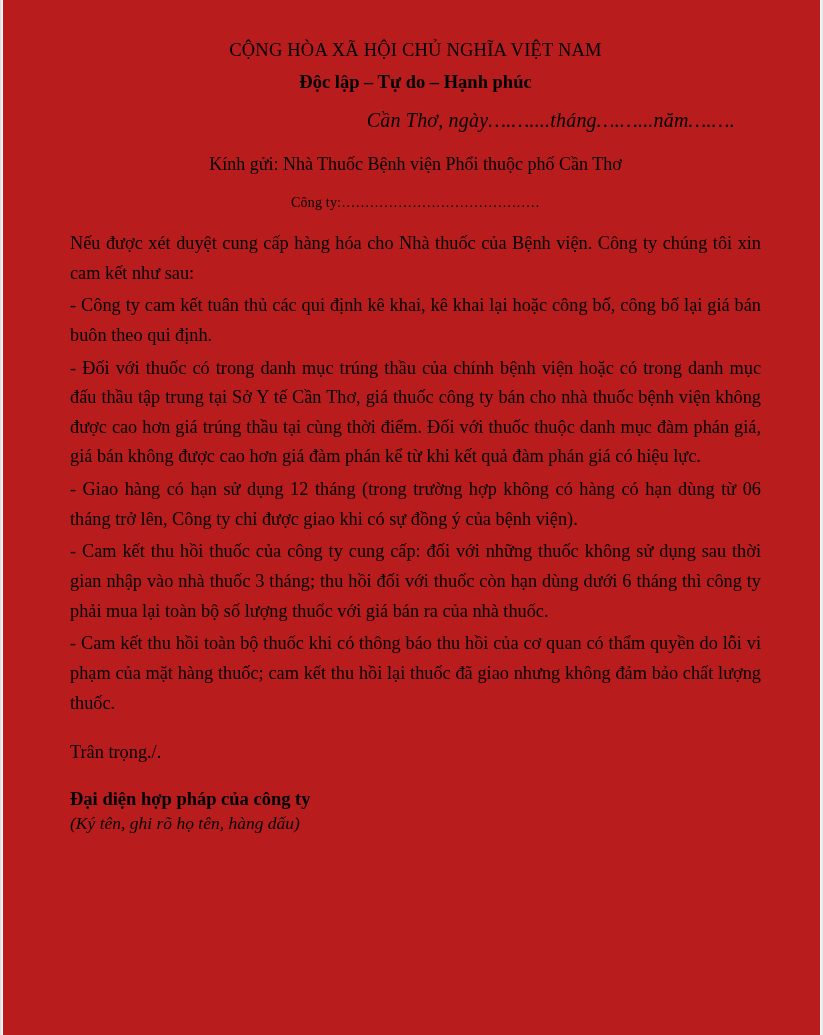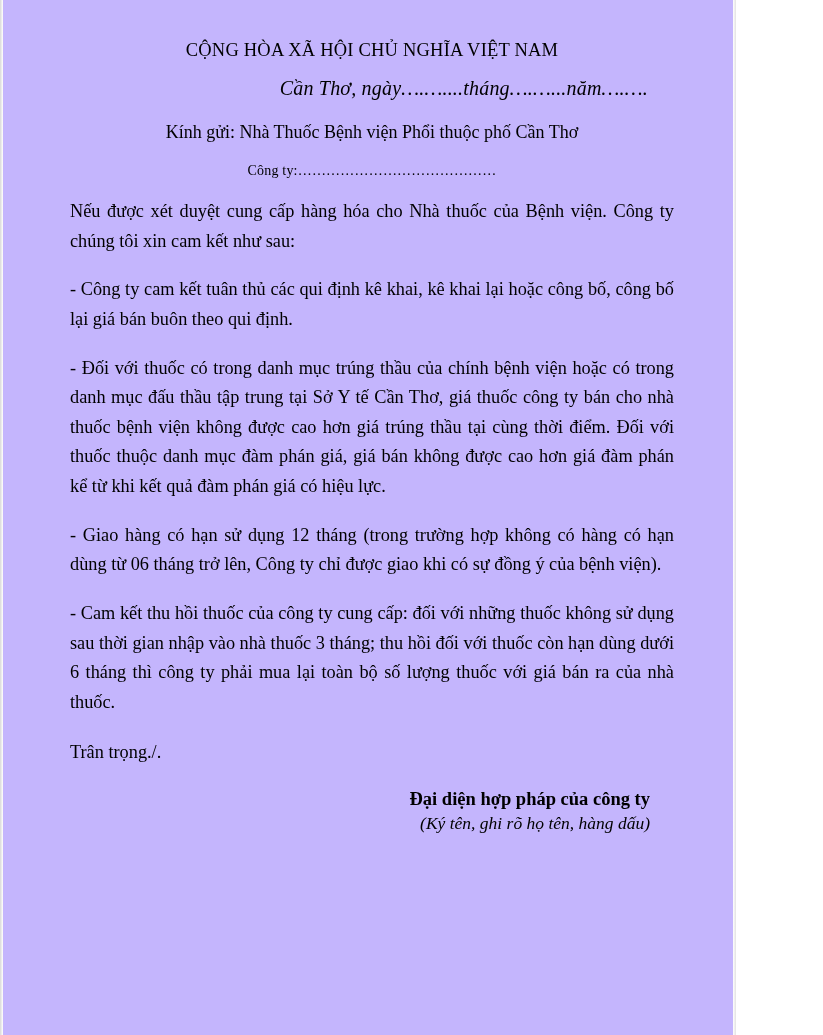--- a/index.html
+++ b/index.html
@@ -9,25 +9,25 @@
   }
   body {
     width: 823px;
     height: 1035px;
     font-family: "Liberation Serif", "DejaVu Serif", serif;
     color: #000000;
     overflow: hidden;
   }
   .page {
     position: relative;
-    width: 736px;
+    width: 823px;
     height: 1035px;
     box-sizing: border-box;
     padding: 30px 62px 20px 70px;
-    background: #c4b5fd;
+    background: #b91c1c;
   }
   .header-block {
     text-align: center;
     margin-top: 8px;
   }
   .nation-line {
     font-size: 18.5px;
     letter-spacing: 0.2px;
     line-height: 1.35;
   }
@@ -59,34 +59,34 @@
   }
   .company-line {
     font-size: 14px;
     margin-top: 20px;
     letter-spacing: 0.2px;
     text-align: center;
   }
   .para {
     font-size: 18.3px;
     line-height: 1.62;
-    margin-top: 19px;
+    margin-top: 3px;
     text-align: justify;
     text-justify: inter-word;
   }
   .para.first-body {
     margin-top: 18px;
   }
   .closing {
     font-size: 18.3px;
     margin-top: 24px;
   }
   .signature-block {
     margin-top: 26px;
-    text-align: right;
+    text-align: left;
     padding-right: 24px;
   }
   .sign-title {
     font-size: 18.5px;
     font-weight: bold;
   }
   .sign-note {
     font-size: 17.5px;
     font-style: italic;
     margin-top: 3px;
@@ -110,35 +110,37 @@
 </style>
 </head>
 <body>
 
 <div class="page">
   <div class="edge-shadow"></div>
   <div class="edge-shadow-right"></div>
 
   <div class="header-block">
     <div class="nation-line">CỘNG HÒA XÃ HỘI CHỦ NGHĨA VIỆT NAM</div>
+    <div class="motto-line">Độc lập – Tự do – Hạnh phúc</div>
   </div>
 
   <div class="date-line">Cần Thơ, ngày….…....tháng….…...năm….….</div>
 
 
   <div class="recipient">Kính gửi: Nhà Thuốc Bệnh viện Phổi thuộc phố Cần Thơ</div>
 
   <div class="company-line">Công ty:……………………………………</div>
 
   <div class="para first-body">Nếu được xét duyệt cung cấp hàng hóa cho Nhà thuốc của Bệnh viện. Công ty chúng tôi xin cam kết như sau:</div>
 
   <div class="para">- Công ty cam kết tuân thủ các qui định kê khai, kê khai lại hoặc công bố, công bố lại giá bán buôn theo qui định.</div>
   <div class="para">- Đối với thuốc có trong danh mục trúng thầu của chính bệnh viện hoặc có trong danh mục đấu thầu tập trung tại Sở Y tế Cần Thơ, giá thuốc công ty bán cho nhà thuốc bệnh viện không được cao hơn giá trúng thầu tại cùng thời điểm. Đối với thuốc thuộc danh mục đàm phán giá, giá bán không được cao hơn giá đàm phán kể từ khi kết quả đàm phán giá có hiệu lực.</div>
   <div class="para">- Giao hàng có hạn sử dụng 12 tháng (trong trường hợp không có hàng có hạn dùng từ 06 tháng trở lên, Công ty chỉ được giao khi có sự đồng ý của bệnh viện).</div>
   <div class="para">- Cam kết thu hồi thuốc của công ty cung cấp: đối với những thuốc không sử dụng sau thời gian nhập vào nhà thuốc 3 tháng; thu hồi đối với thuốc còn hạn dùng dưới 6 tháng thì công ty phải mua lại toàn bộ số lượng thuốc với giá bán ra của nhà thuốc.</div>
+  <div class="para">- Cam kết thu hồi toàn bộ thuốc khi có thông báo thu hồi của cơ quan có thẩm quyền do lỗi vi phạm của mặt hàng thuốc; cam kết thu hồi lại thuốc đã giao nhưng không đảm bảo chất lượng thuốc.</div>
 
   <div class="closing">Trân trọng./.</div>
 
   <div class="signature-block">
     <div class="sign-title">Đại diện hợp pháp của công ty</div>
     <div class="sign-note">(Ký tên, ghi rõ họ tên, hàng dấu)</div>
   </div>
 </div>
 
 </body></html>

